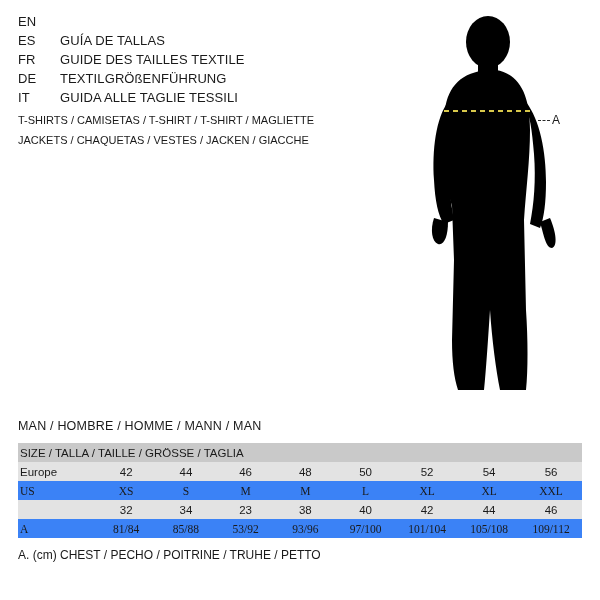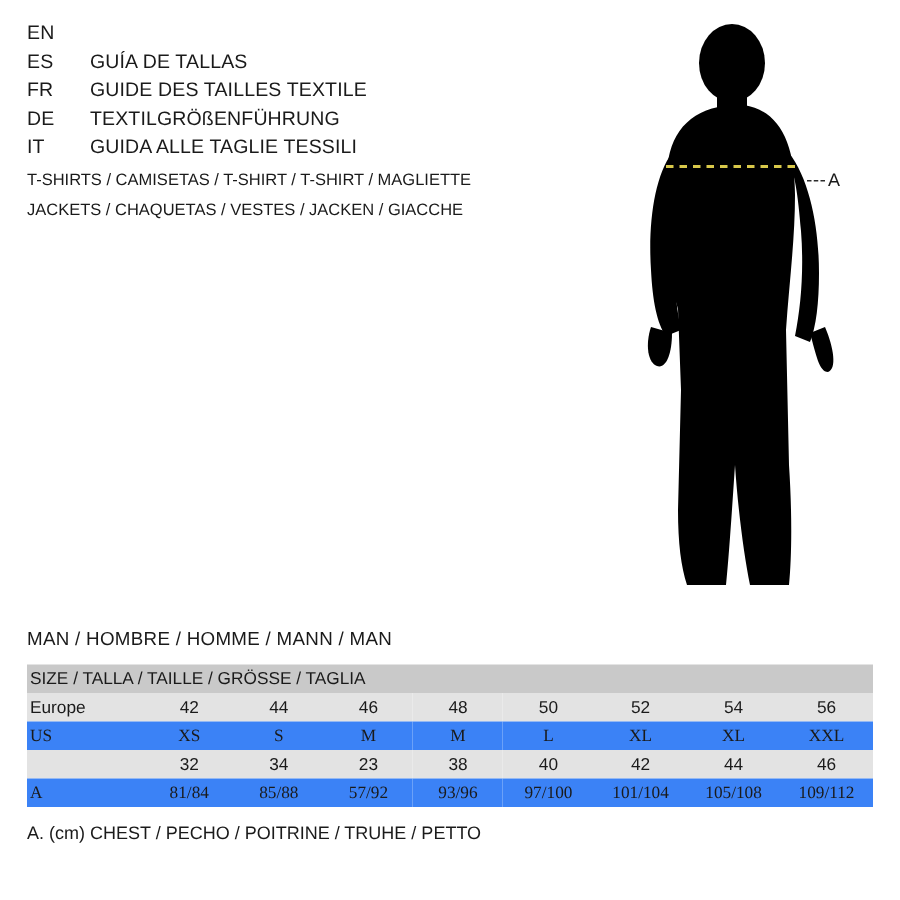--- a/index.html
+++ b/index.html
@@ -256,21 +256,21 @@
         <td class="col-val">38</td>
         <td class="col-val">40</td>
         <td class="col-val">42</td>
         <td class="col-val">44</td>
         <td class="col-val">46</td>
       </tr>
       <tr class="row-plain">
         <td class="col-label">A</td>
         <td class="col-val">81/84</td>
         <td class="col-val">85/88</td>
-        <td class="col-val">57/92</td>
+        <td class="col-val">53/92</td>
         <td class="col-val">93/96</td>
         <td class="col-val">97/100</td>
         <td class="col-val">101/104</td>
         <td class="col-val">105/108</td>
         <td class="col-val">109/112</td>
       </tr>
     </tbody>
   </table>
 
   <div class="footnote">A. (cm) CHEST / PECHO / POITRINE / TRUHE / PETTO</div>

